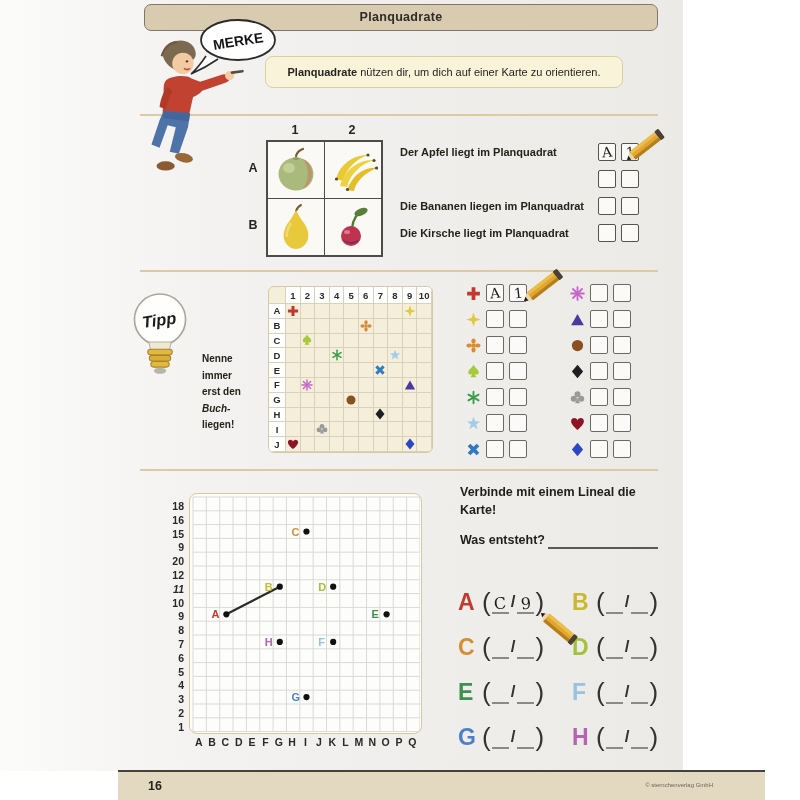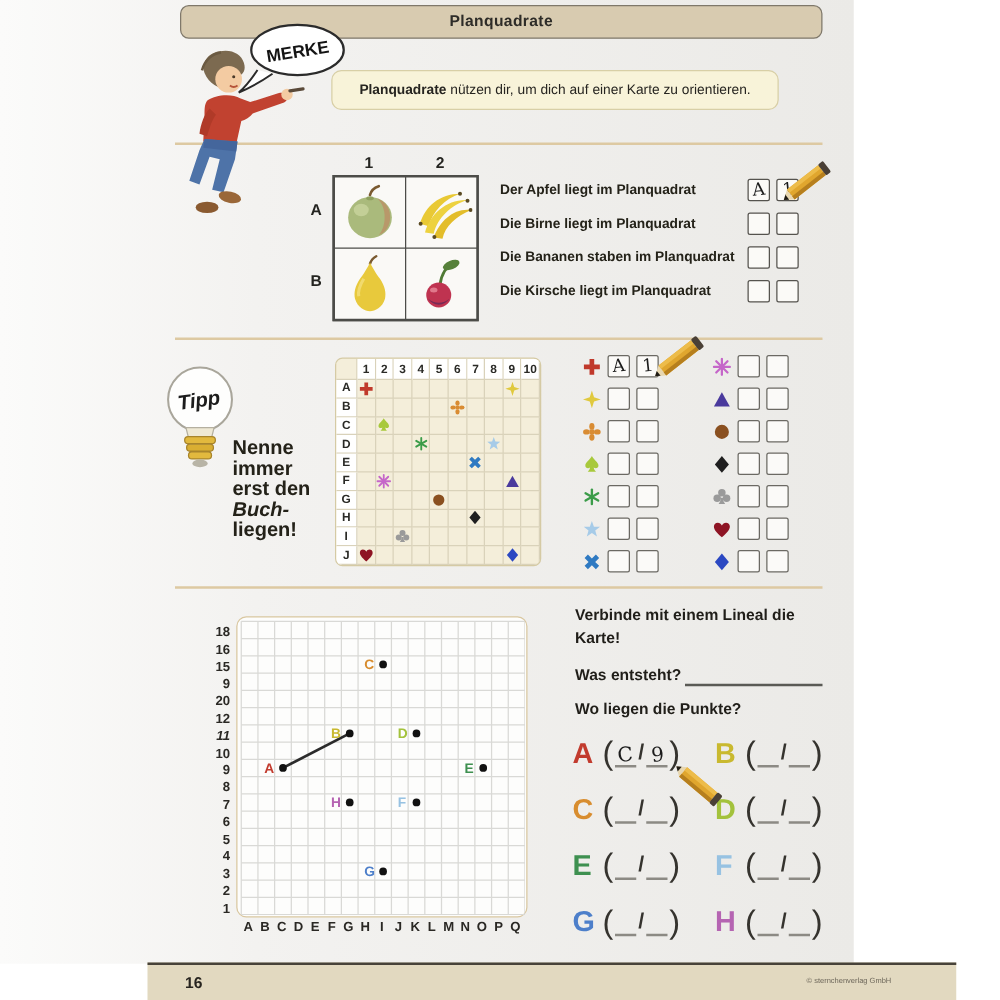--- a/index.html
+++ b/index.html
@@ -23,21 +23,21 @@
         grid-template-columns:1fr 1fr;grid-template-rows:1fr 1fr;border:2px solid #4c4c48;
         background:#4c4c48;gap:1.5px}
   .fruit-cell{background:#faf9f6;display:flex;align-items:center;justify-content:center}
   .fgl{position:absolute;font-size:12.5px;font-weight:700;color:#242420;text-align:center}
   .q-text{position:absolute;left:400px;width:200px;font-size:11px;font-weight:600;color:#242219;line-height:20px}
   .abox{position:absolute;width:18px;height:18px;background:#fbfaf7;border:1.6px solid #55534e;
         border-radius:2px;display:flex;align-items:center;justify-content:center}
   .hand{font-family:"DejaVu Serif",serif;font-size:14px;color:#1c1c1c;transform:rotate(-6deg);
         display:inline-block;line-height:1}
   .hand-lg{font-size:16px}
-  .tipp-text{position:absolute;left:186px;top:351px;font-size:16px;font-weight:700;color:#242219;line-height:16.5px}
+  .tipp-text{position:absolute;left:202px;top:351px;font-size:10px;font-weight:700;color:#242219;line-height:16.5px}
   .sym-grid{position:absolute;left:268px;top:286px;background:#f4eeda;border:1.5px solid #d5caa4;
         border-radius:6px;display:grid;grid-template-columns:17px repeat(10,14.6px);
         grid-template-rows:17px repeat(10,14.8px);overflow:hidden}
   .sg-cell{border-right:1px solid #d9d2ba;border-bottom:1px solid #d9d2ba;display:flex;
         align-items:center;justify-content:center}
   .sg-head{background:#ffffff;font-size:9.5px;font-weight:700;color:#2a2a26}
   .sym-row{position:absolute;display:flex;align-items:center;gap:5px;height:20px}
   .sbox{width:18px;height:18px;background:#fbfaf8;border:1.6px solid #6b6963;border-radius:2px;
         display:inline-flex;align-items:center;justify-content:center;flex:0 0 auto}
   .coord-grid{position:absolute;left:189px;top:493px;width:233px;height:241px;background:#fdfdfc;
@@ -106,21 +106,20 @@
       <rect x="24" y="68" width="18" height="5.5" rx="2.7" fill="#e2b93e"></rect>
     </g>
     <ellipse cx="33" cy="77" rx="6" ry="3" fill="#b8b4a6"></ellipse>
     <text x="32" y="33" text-anchor="middle" font-size="16" font-weight="bold" font-style="italic" fill="#1c1c1c" transform="rotate(-8 32 27)">Tipp</text>
   </svg>
 
   <div class="b-instr" style="top:485px">Verbinde mit einem Lineal die</div>
   <div class="b-instr" style="top:503px">Karte!</div>
   <div class="b-instr" style="top:533px">Was entsteht?</div>
   <div class="blank-line" style="left:548px;top:547px;width:110px"></div>
-  <div class="b-instr" style="top:560px">Wo liegen die Punkte?</div>
 
   <div class="footer">
     <div class="page-num">16</div>
     <div class="copyright">© sternchenverlag GmbH</div>
   </div>
 <div class="fruit-grid">
       <div class="fruit-cell">
         <svg width="50" height="50" viewBox="0 0 50 50">
           <path d="M25 11c1-4 4-6 7-7" stroke="#7a5a30" stroke-width="2.2" fill="none" stroke-linecap="round"></path>
           <ellipse cx="25" cy="29" rx="17.5" ry="16.5" fill="#aaba7c"></ellipse>
@@ -170,24 +169,23 @@
       <span class="hand">1</span>
     </div>
     <div class="pencil" style="left: 627px; top: 153px; width: 46px; height: 14px; transform: rotate(-38deg); transform-origin: 0px 50%;"><svg width="46" height="14" viewBox="0 0 64 14" preserveAspectRatio="none">
         <polygon points="0,7 10,2 10,12" fill="#e8d7b0"></polygon>
         <polygon points="0,7 5,4.5 5,9.5" fill="#1e1a14"></polygon>
         <rect x="10" y="2" width="44" height="10" fill="#e0a62e"></rect>
         <rect x="10" y="2" width="44" height="3.3" fill="#edbc4a"></rect>
         <rect x="10" y="8.7" width="44" height="3.3" fill="#b67f1e"></rect>
         <rect x="54" y="1.5" width="7" height="11" rx="1.5" fill="#4a4036"></rect>
       </svg></div>
-    <div class="q-text" style="top: 169px;">Die Birne liegt im Planquadrat</div>
     <div class="abox" style="left: 598px; top: 170px;"></div>
     <div class="abox" style="left: 621px; top: 170px;"></div>
-    <div class="q-text" style="top: 196px;">Die Bananen staben im Planquadrat</div>
+    <div class="q-text" style="top: 196px;">Die Bananen liegen im Planquadrat</div>
     <div class="abox" style="left: 598px; top: 197px;"></div>
     <div class="abox" style="left: 621px; top: 197px;"></div>
     <div class="q-text" style="top: 223px;">Die Kirsche liegt im Planquadrat</div>
     <div class="abox" style="left: 598px; top: 224px;"></div>
     <div class="abox" style="left: 621px; top: 224px;"></div>
     <div class="tipp-text">
       <span style="display: block;">Nenne</span>
       <span style="display: block;">immer</span>
       <span style="display: block;">erst den</span>
       <span style="display: block; font-style: italic;">Buch-</span>

